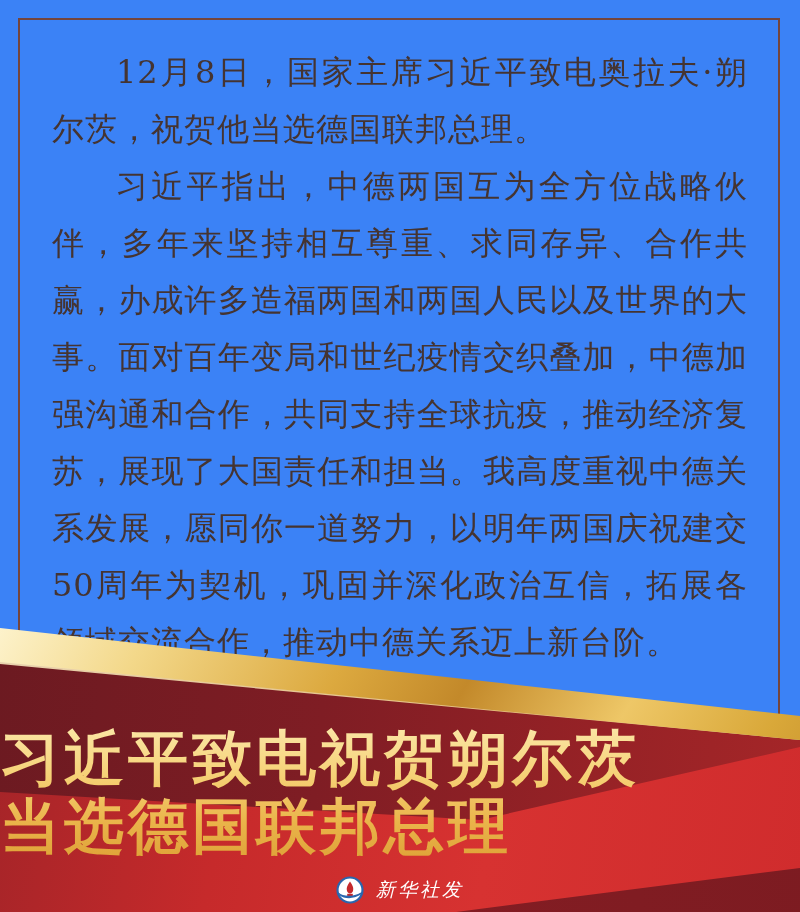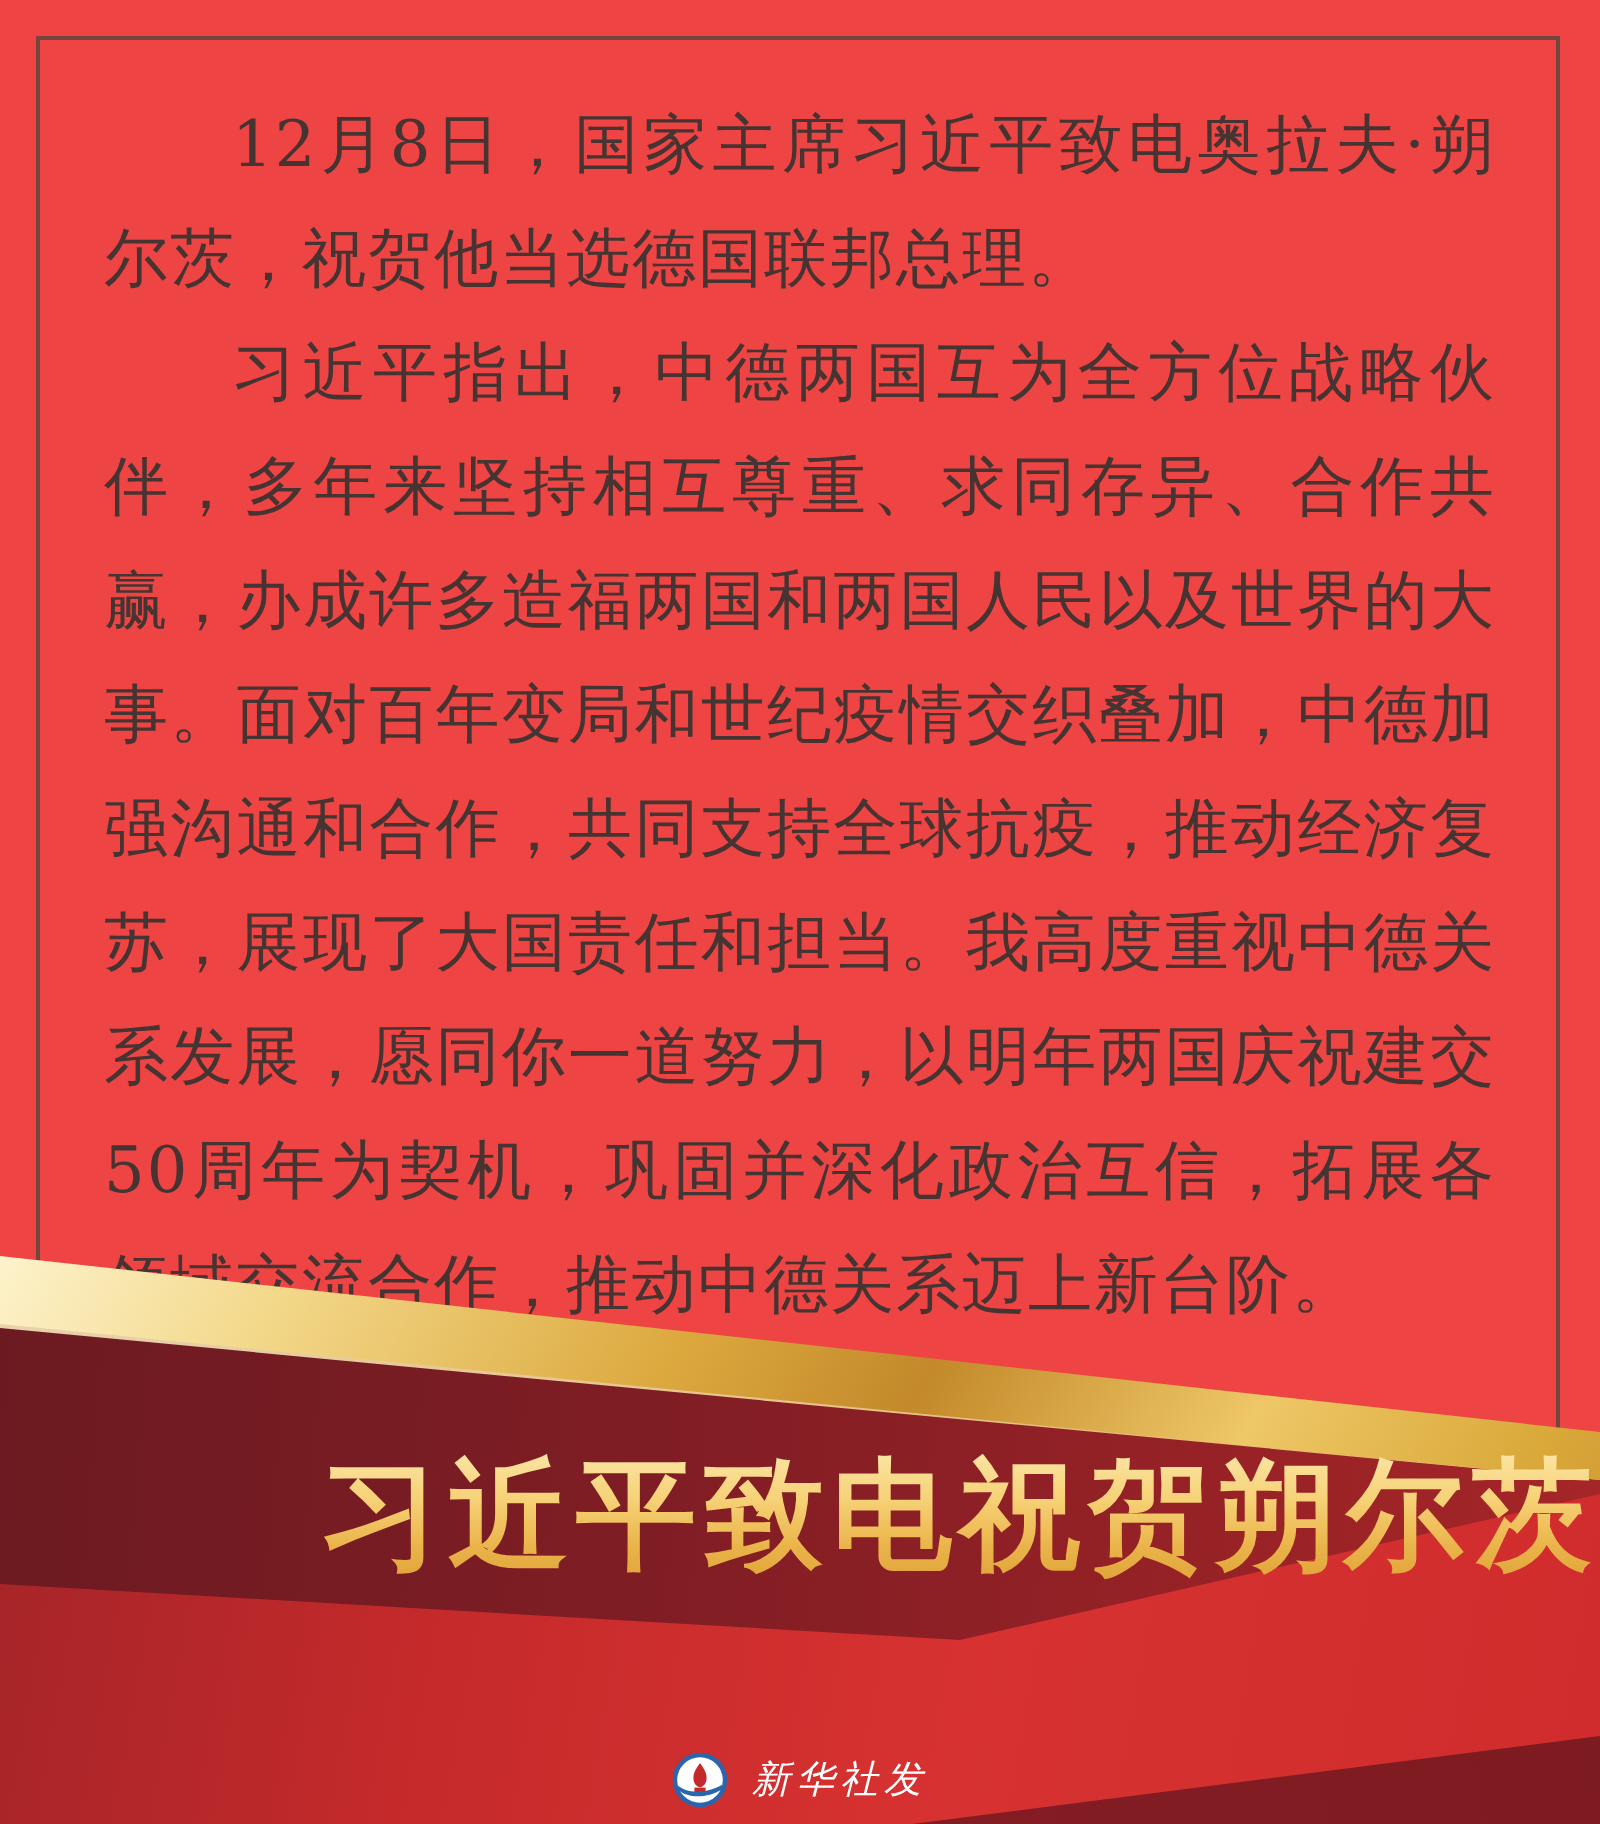--- a/index.html
+++ b/index.html
@@ -1,19 +1,19 @@
 <!DOCTYPE html>
 <html><head>
 <meta charset="utf-8">
 <style>
   html,body{margin:0;padding:0;}
   .poster{
     position:relative;
     width:800px;height:912px;
-    background:#ef4444;
+    background:#3b82f6;
     overflow:hidden;
     font-family:"DejaVu Serif","Liberation Serif",serif;
   }
   
   .frame{
     position:absolute;
     left:18px;top:18px;width:762px;height:700px;
     border-top:2px solid #74453d;
     border-left:2px solid #74453d;
     border-right:2px solid #74453d;
@@ -63,21 +63,21 @@
   }
   
   .gold-edge{
     background:linear-gradient(120deg,#fff3c8 0%,#f6df9a 50%,#e8c264 100%);
     clip-path:polygon(0 38px,100% 114px,100% 120px,0 44px);
     opacity:.85;
   }
   .headline{
     position:absolute;
     left:0;top:104px;width:100%;
-    text-align:right;
+    text-align:left;
     font-weight:bold;
     font-size:60px;
     line-height:68px;
     letter-spacing:4px;
     color:#f2c55f;
     background:linear-gradient(180deg,#fbe7a8 0%,#f6d176 38%,#eab44a 72%,#dfa238 100%);
     -webkit-background-clip:text;
     background-clip:text;
     -webkit-text-fill-color:transparent;
   }
@@ -110,20 +110,21 @@
 
   <div class="banner">
     <div class="layer red-base"></div>
     <div class="layer red-dark-top"></div>
     <div class="layer red-dark-corner"></div>
     <div class="layer gold-edge"></div>
     <div class="layer gold-stripe"></div>
 
     <div class="headline">
       <div>习近平致电祝贺朔尔茨</div>
+      <div>当选德国联邦总理</div>
     </div>
 
     <div class="credit">
       <svg class="logo" viewBox="0 0 28 28">
         <circle cx="14" cy="14" r="12.5" fill="#ffffff" stroke="#2a66ae" stroke-width="2.2"></circle>
         <path d="M14 5.5 C11.4 9 10.4 11.5 10.8 14 C11.1 16 12.4 17.4 14 17.6 C15.6 17.4 16.9 16 17.2 14 C17.6 11.5 16.6 9 14 5.5 Z" fill="#c5292c"></path>
         <rect x="11.2" y="17.8" width="5.6" height="2.2" fill="#c5292c"></rect>
         <path d="M2.6 16.5 C7 20.5 16 21.5 25.4 16.2 L25 18.6 C17 23.6 8 22.8 3.4 19.2 Z" fill="#2a66ae"></path>
       </svg>
       <span class="credit-text">新华社发</span>

